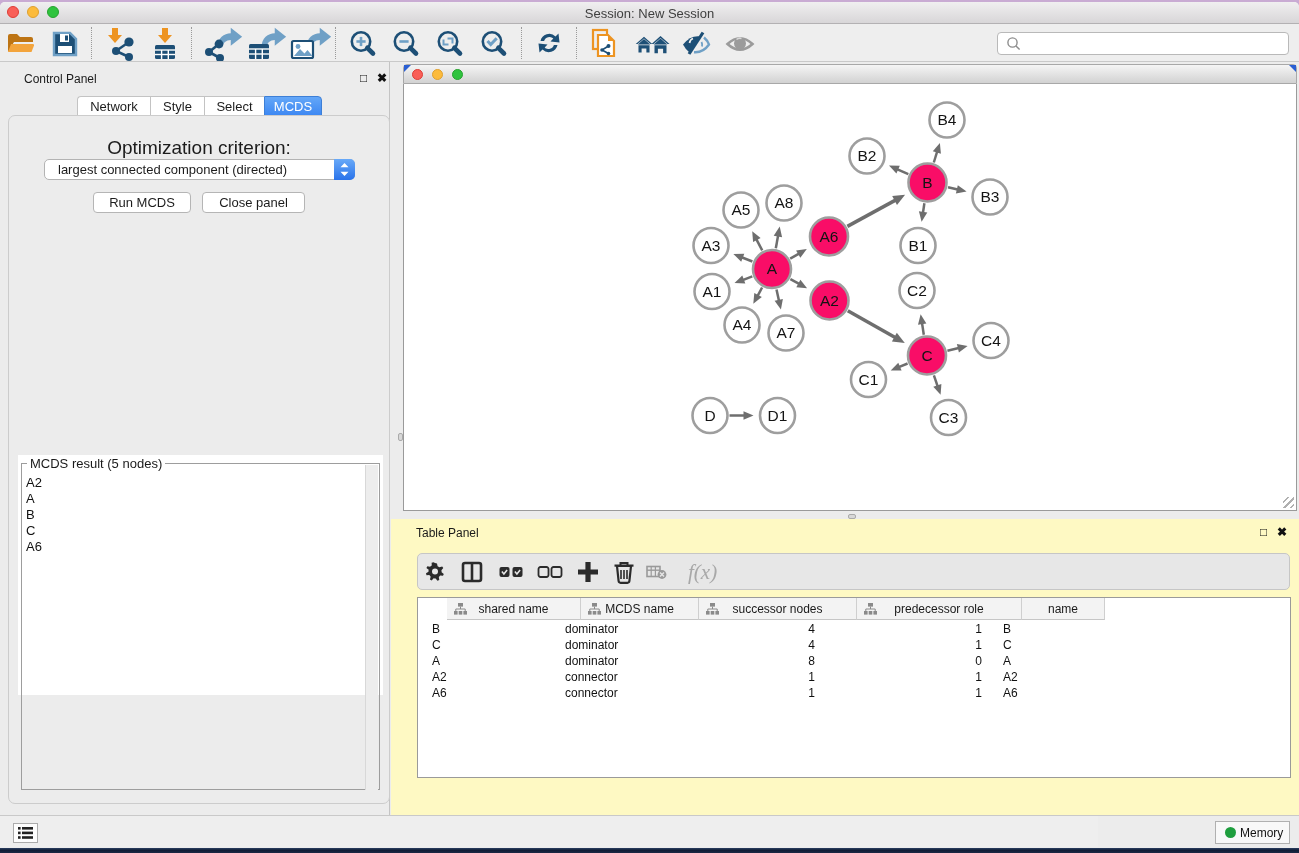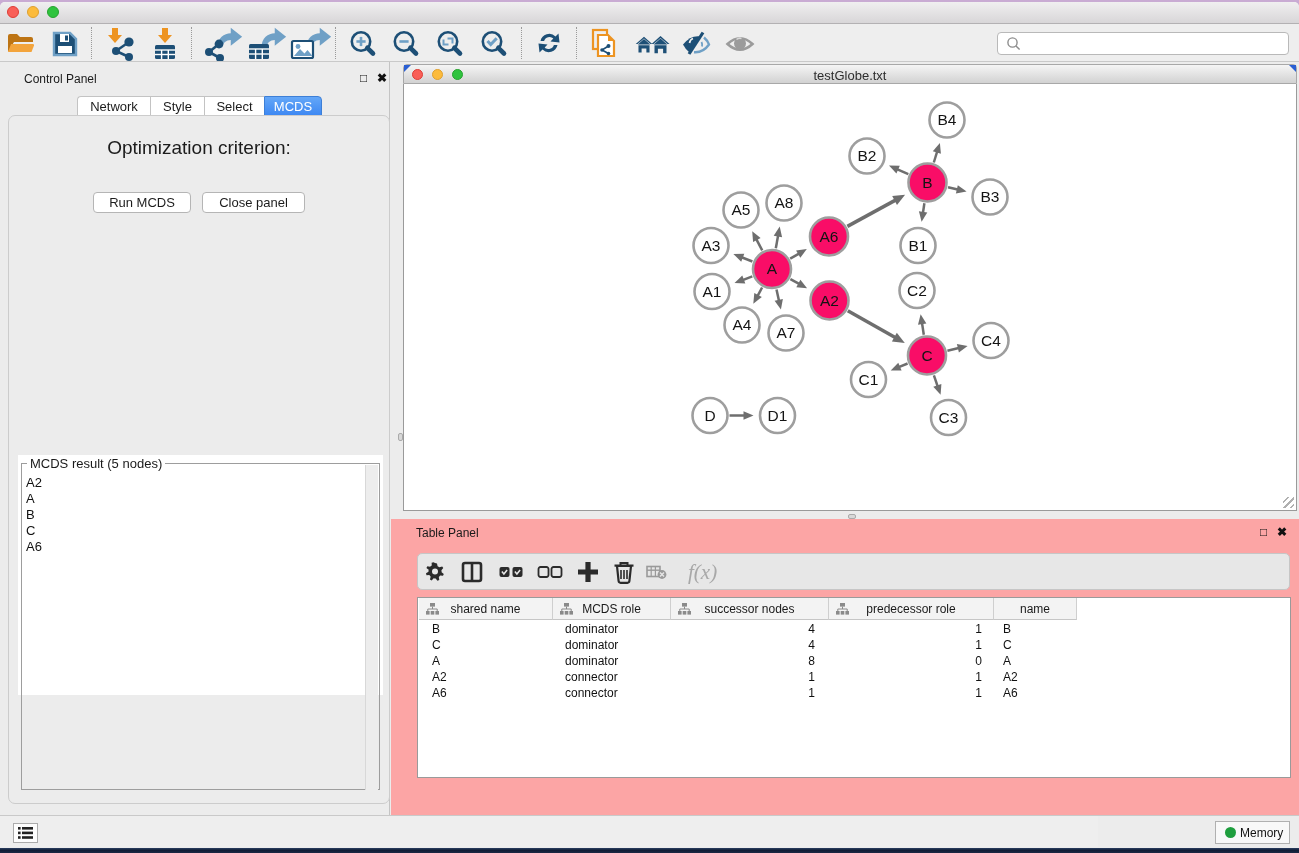--- a/index.html
+++ b/index.html
@@ -36,43 +36,44 @@
 
 #netwin { position:absolute; left:403px; top:64px; width:894px; height:447px; }
 #nw-title { position:absolute; left:0; top:0; width:100%; height:20px; background:linear-gradient(180deg,#f5f5f5,#d2d2d2); border:1px solid #a8a8a8; border-radius:4px 4px 0 0; }
 #nw-text { position:absolute; top:3px; width:100%; text-align:center; font-size:13px; color:#2e2e2e; }
 #nw-body { position:absolute; left:0; top:20px; width:894px; height:427px; background:#fff; border:1px solid #9a9a9a; border-top:none; }
 .corner-tri { position:absolute; width:0; height:0; }
 #grip { position:absolute; right:2px; bottom:2px; width:11px; height:11px;
  background:repeating-linear-gradient(135deg, transparent 0 3px, #b0b0b0 3px 4.6px); }
 .handle { position:absolute; background:#d8d8d8; border:1px solid #aaa; border-radius:2px; }
 
-#tp { position:absolute; left:391px; top:519px; width:908px; height:297px; background:#fca5a5; }
+#tp { position:absolute; left:391px; top:519px; width:908px; height:297px; background:#fef9c3; }
 #tp-title { position:absolute; left:25px; top:7px; font-size:12px; color:#1a1a1a; }
 #tp-toolbar { position:absolute; left:26px; top:34px; width:873px; height:37px; background:#e7e7e7; border:1px solid #c6c6c6; border-radius:5px; }
 #tbl { position:absolute; left:26px; top:78px; width:874px; height:181px; background:#fff; border:1px solid #9a9a9a; }
-.hcell { position:absolute; top:0; height:22px; background:#f3f3f3; border-right:1px solid #cfcfcf; border-bottom:1px solid #c6c6c6; font-size:12px; color:#1a1a1a; }
+.hcell { position:absolute; top:0; height:22px; background:#f3f3f3; border-right:1px solid #cfcfcf; border-bottom:1px solid #c6c6c6; font-size:12px; color:#1a1a1a;margin-left:28px; }
 .hlabel { position:absolute; top:4px; width:100%; text-align:center; }
 .rowtext { position:absolute; font-size:12px; color:#111; }
 #tp-tabs { position:absolute; left:281px; top:272px; display:flex; }
 #tp-sep { position:absolute; left:-391px; top:296px; width:1299px; border-top:1px solid #c9c9c9; }
 
 #statusbar { position:absolute; left:0; top:816px; width:1098px; height:31px; background:#eeeeee; }
 #listbtn { position:absolute; left:13px; top:7px; width:25px; height:20px; background:#fdfdfd; border:1px solid #ababab; }
 #membtn { position:absolute; left:1215px; top:5px; width:75px; height:23px; background:#f8f8f8; border:1px solid #b0b0b0; font-size:12px; color:#111; }
 </style>
 </head>
 <body>
 <div id="app"></div>
 <div id="deskbot"></div>
 
 <div id="titlebar">
   <div class="tl" style="left:7px;top:4px;width:12px;height:12px;background:#f95f58;border:1px solid #de3d36;"></div>
   <div class="tl" style="left:27px;top:4px;width:12px;height:12px;background:#fcbb3c;border:1px solid #dfa02f;"></div>
   <div class="tl" style="left:47px;top:4px;width:12px;height:12px;background:#2fc33e;border:1px solid #27a22f;"></div>
+  <div id="title">Session: New Session</div>
 </div>
 
 <div id="toolbar">
   <div class="tsep" style="left:91px;"></div>
   <div class="tsep" style="left:191px;"></div>
   <div class="tsep" style="left:335px;"></div>
   <div class="tsep" style="left:521px;"></div>
   <div class="tsep" style="left:576px;"></div>
   <svg class="ticon" style="left:4px;" width="990" height="34" viewBox="0 0 990 34">
     <g transform="translate(17,17)">
@@ -206,38 +207,42 @@
   <div class="winbtns" style="left:360px;top:9px;">□</div>
   <div class="winbtns" style="left:377px;top:9px;font-weight:bold;">✖</div>
   <div class="tabrow" style="left:77px;top:34px;">
     <div class="tab" style="width:73px;padding:0;">Network</div>
       <div class="tab" style="width:54px;padding:0;">Style</div>
       <div class="tab" style="width:60px;padding:0;">Select</div>
       <div class="tab sel" style="width:58px;padding:0;">MCDS</div>
   </div>
   <div id="cp-body">
     <div id="optlabel">Optimization criterion:</div>
+    <div id="combo">largest connected component (directed)
+      <div class="cap"><svg width="21" height="21" viewBox="0 0 21 21">
+            <path d="M6.5 8.2 L10.5 4 L14.5 8.2 Z M6.5 12.8 L10.5 17 L14.5 12.8 Z" fill="#fff"></path>
+          </svg></div>
+    </div>
     <div class="btn" style="left:84px;top:76px;width:98px;">Run MCDS</div>
     <div class="btn" style="left:193px;top:76px;width:103px;">Close panel</div>
     <div id="resultbox">
       <div id="fieldset">
         <div id="fslabel">MCDS result (5 nodes)</div>
         <div id="fstrack"></div>
         <div id="mcdslist">A2<br>A<br>B<br>C<br>A6</div>
       </div>
     </div>
   </div>
 </div>
 
 <div id="netwin">
   <div id="nw-title">
     <div class="tl" style="left:8px;top:4px;width:11px;height:11px;background:#f95f58;border:1px solid #de3d36;"></div>
     <div class="tl" style="left:28px;top:4px;width:11px;height:11px;background:#fcbb3c;border:1px solid #dfa02f;"></div>
     <div class="tl" style="left:48px;top:4px;width:11px;height:11px;background:#2fc33e;border:1px solid #27a22f;"></div>
-    <div id="nw-text">testGlobe.txt</div>
     <div class="corner-tri" style="left:0;top:0;border-top:7px solid #2a5fd3;border-right:7px solid transparent;"></div>
     <div class="corner-tri" style="right:0;top:0;border-top:7px solid #2a5fd3;border-left:7px solid transparent;"></div>
   </div>
   <div id="nw-body">
     <svg id="graph" width="892" height="425" viewBox="0 0 892 425">
 <line x1="348.3" y1="192.4" x2="338.0" y2="196.3" stroke="#6e6e6e" stroke-width="2.5"></line>
 <polygon points="330.5,199.1 338.3,191.6 341.3,199.5" fill="#6e6e6e"></polygon>
 <line x1="348.4" y1="177.5" x2="336.9" y2="173.0" stroke="#6e6e6e" stroke-width="2.5"></line>
 <polygon points="329.4,170.1 340.3,169.8 337.2,177.7" fill="#6e6e6e"></polygon>
 <line x1="358.1" y1="203.5" x2="353.1" y2="212.8" stroke="#6e6e6e" stroke-width="2.5"></line>
@@ -389,21 +394,21 @@
         <div class="hlabel">shared name</div>
       </div>
     <div class="hcell" style="left:135px;width:118px;">
         <svg width="13" height="12" viewBox="0 0 13 12" style="position:absolute;left:7px;top:5px;">
           <rect x="4" y="0" width="5" height="3.6" fill="#8a8a8a"></rect>
           <rect x="0" y="8" width="3.6" height="3.6" fill="#8a8a8a"></rect>
           <rect x="4.7" y="8" width="3.6" height="3.6" fill="#8a8a8a"></rect>
           <rect x="9.4" y="8" width="3.6" height="3.6" fill="#8a8a8a"></rect>
           <path d="M6.5,3.6 V6 M1.8,8 V6 H11.2 V8" fill="none" stroke="#8a8a8a" stroke-width="1"></path>
         </svg>
-        <div class="hlabel">MCDS role</div>
+        <div class="hlabel">MCDS name</div>
       </div>
     <div class="hcell" style="left:253px;width:158px;">
         <svg width="13" height="12" viewBox="0 0 13 12" style="position:absolute;left:7px;top:5px;">
           <rect x="4" y="0" width="5" height="3.6" fill="#8a8a8a"></rect>
           <rect x="0" y="8" width="3.6" height="3.6" fill="#8a8a8a"></rect>
           <rect x="4.7" y="8" width="3.6" height="3.6" fill="#8a8a8a"></rect>
           <rect x="9.4" y="8" width="3.6" height="3.6" fill="#8a8a8a"></rect>
           <path d="M6.5,3.6 V6 M1.8,8 V6 H11.2 V8" fill="none" stroke="#8a8a8a" stroke-width="1"></path>
         </svg>
         <div class="hlabel">successor nodes</div>

